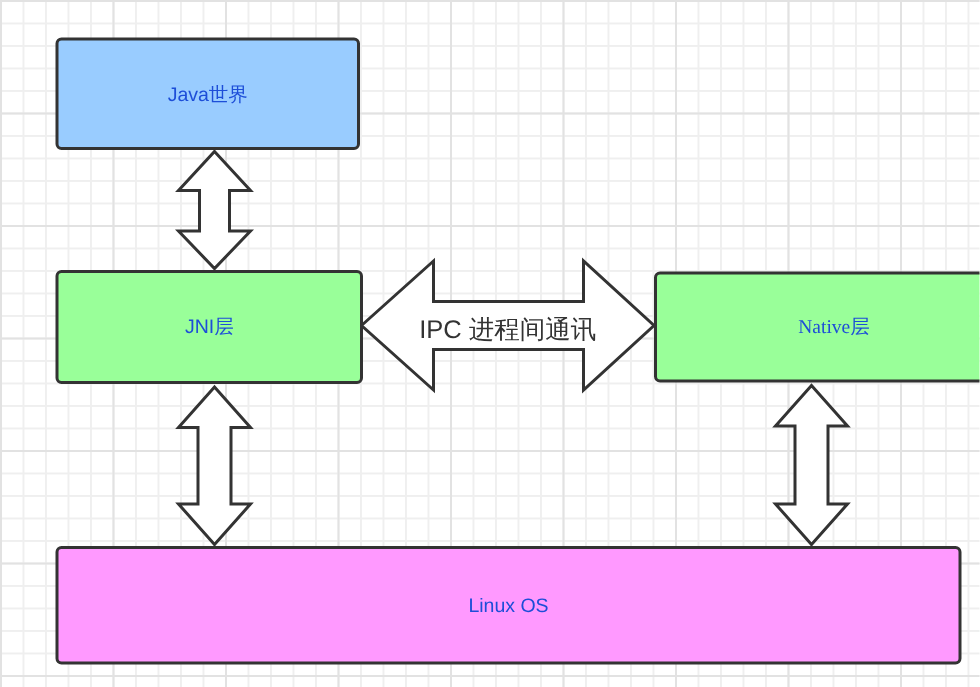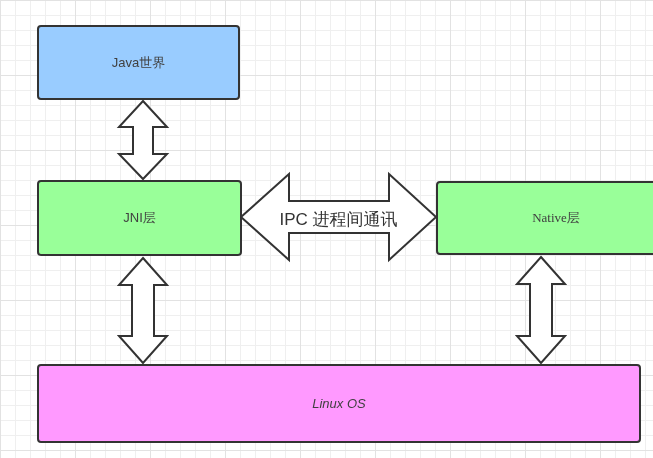--- a/index.html
+++ b/index.html
@@ -36,21 +36,21 @@
   }
   .node {
     position: absolute;
     box-sizing: border-box;
     border: 2px solid #333333;
     border-radius: 4px;
     display: flex;
     align-items: center;
     justify-content: center;
     font-size: 13px;
-    color: #404040;
+    color: #1d4ed8;
     text-align: center;
   }
   #node-java   { left: 37px;  top: 25px;  width: 203px; height: 75px; }
   #node-jni    { left: 37px;  top: 180px; width: 205px; height: 76px; }
   #node-native { left: 436px; top: 181px; width: 240px; height: 74px; font-family: Liberation Serif, serif; }
   #node-linux  { left: 37px;  top: 364px; width: 604px; height: 79px; }
   .edge-label {
     position: absolute;
     left: 240px;
     top: 208px;
@@ -82,19 +82,19 @@
   </div>
 
   <div class="node" id="node-jni" style="background-color: rgb(153, 255, 153);">
     <span>JNI层</span>
   </div>
 
   <div class="node" id="node-native" style="background-color: rgb(153, 255, 153);">
     <span>Native层</span>
   </div>
 
-  <div class="node" id="node-linux" style="background-color: rgb(255, 153, 255); font-style: italic;">
+  <div class="node" id="node-linux" style="background-color: rgb(255, 153, 255);">
     <span>Linux OS</span>
   </div>
 
   <div class="edge-label">IPC 进程间通讯</div>
 
 </div>
 
 </body></html>

